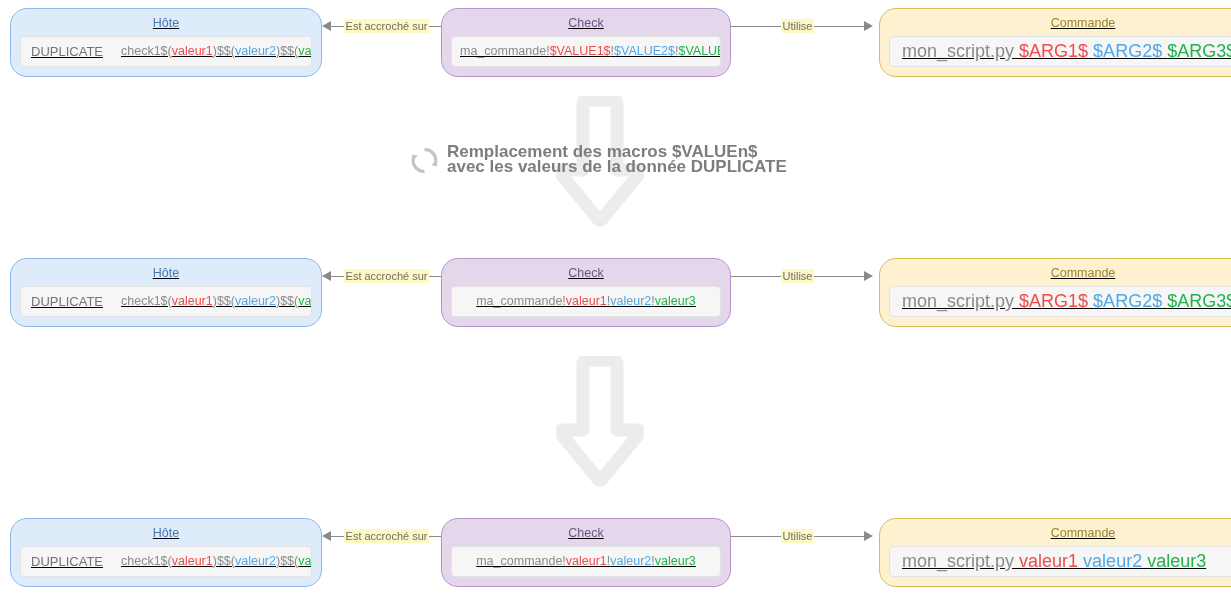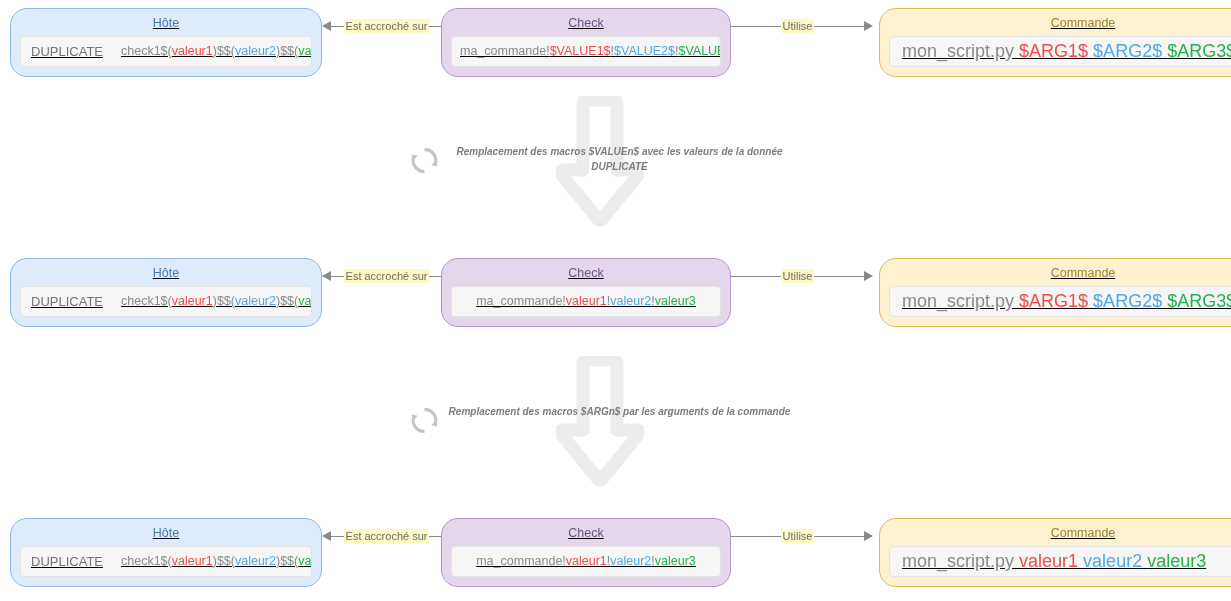--- a/index.html
+++ b/index.html
@@ -178,27 +178,25 @@
     width: 400px;
     display: flex;
     align-items: flex-start;
   }
   .caption-icon {
     flex: 0 0 auto;
     margin-top: 2px;
     margin-right: 8px;
   }
   .caption-text {
-    font-size: 10px;
+    font-size: 17px;
     font-weight: bold;
     color: #7d7d7d;
     line-height: 15px;
-    text-align: center;
     width: 345px;
-    font-style: italic;
   }
 </style>
 </head>
 <body>
 
 <div class="diagram">
 
   <div class="row row-1">
 
     <div class="node node-host">
@@ -287,31 +285,20 @@
       <div class="node-body"><span class="m-gray">mon_script.py </span><span class="m-red">$ARG1$</span><span class="m-gray"> </span><span class="m-blue">$ARG2$</span><span class="m-gray"> </span><span class="m-green">$ARG3$</span></div>
     </div>
   </div>
 
   <div class="transition transition-2">
     <div class="big-arrow">
       <svg width="88" height="142" viewBox="0 0 88 142" xmlns="http://www.w3.org/2000/svg">
         <path d="M31 4 L57 4 Q61 4 61 8 L61 74 L80 74 Q86 74 82 79 L47 122 Q44 126 41 122 L6 79 Q2 74 8 74 L27 74 L27 8 Q27 4 31 4 Z" fill="none" stroke="#ececec" stroke-width="13" stroke-linejoin="round"></path>
       </svg>
     </div>
-    <div class="caption">
-      <span class="caption-icon">
-        <svg width="29" height="29" viewBox="0 0 29 29" xmlns="http://www.w3.org/2000/svg">
-          <path d="M14.5 3.6 A10.9 10.9 0 0 1 25.0 18.6" fill="none" stroke="#c4c4c4" stroke-width="3.1" stroke-linecap="butt"></path>
-          <path d="M14.5 25.4 A10.9 10.9 0 0 1 4.0 10.4" fill="none" stroke="#c4c4c4" stroke-width="3.1" stroke-linecap="butt"></path>
-          <path d="M25.6 14.3 L27.4 20.4 L21.3 19.3 Z" fill="#c4c4c4"></path>
-          <path d="M3.4 14.7 L1.6 8.6 L7.7 9.7 Z" fill="#c4c4c4"></path>
-        </svg>
-      </span>
-      <span class="caption-text">Remplacement des macros $ARGn$ par les arguments de la commande</span>
-    </div>
   </div>
 
   <div class="row row-3">
 
     <div class="node node-host">
       <div class="node-title">Hôte</div>
       <div class="node-body">
         <span class="host-key">DUPLICATE</span>
         <span class="host-val"><span class="m-gray">check1$(</span><span class="m-red">valeur1</span><span class="m-gray">)$$(</span><span class="m-blue">valeur2</span><span class="m-gray">)$$(</span><span class="m-green">valeur3</span></span>
       </div>

